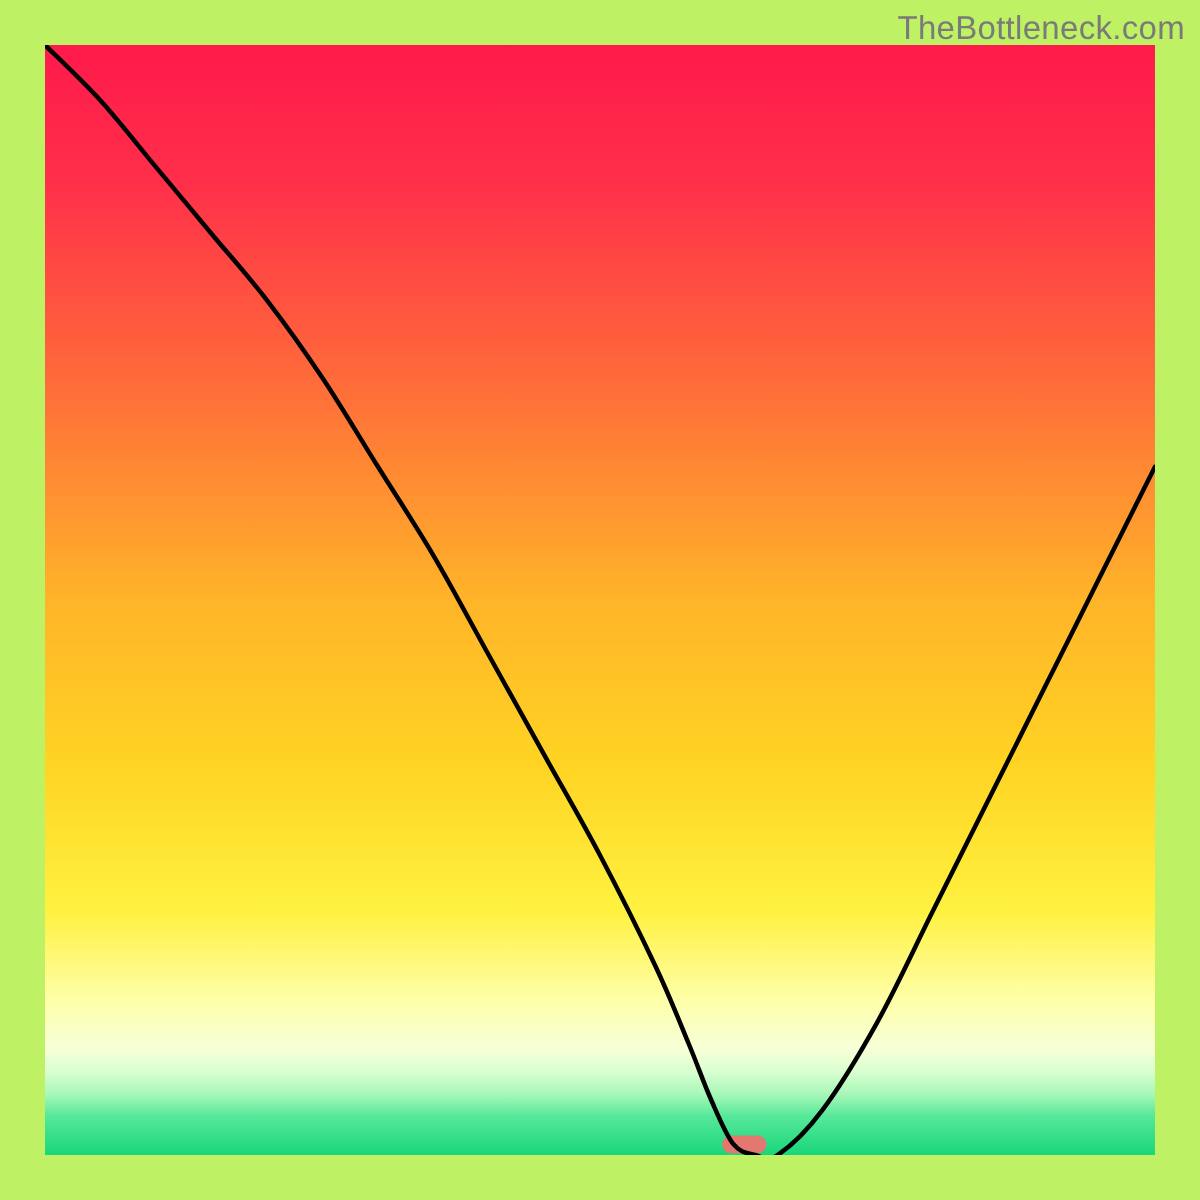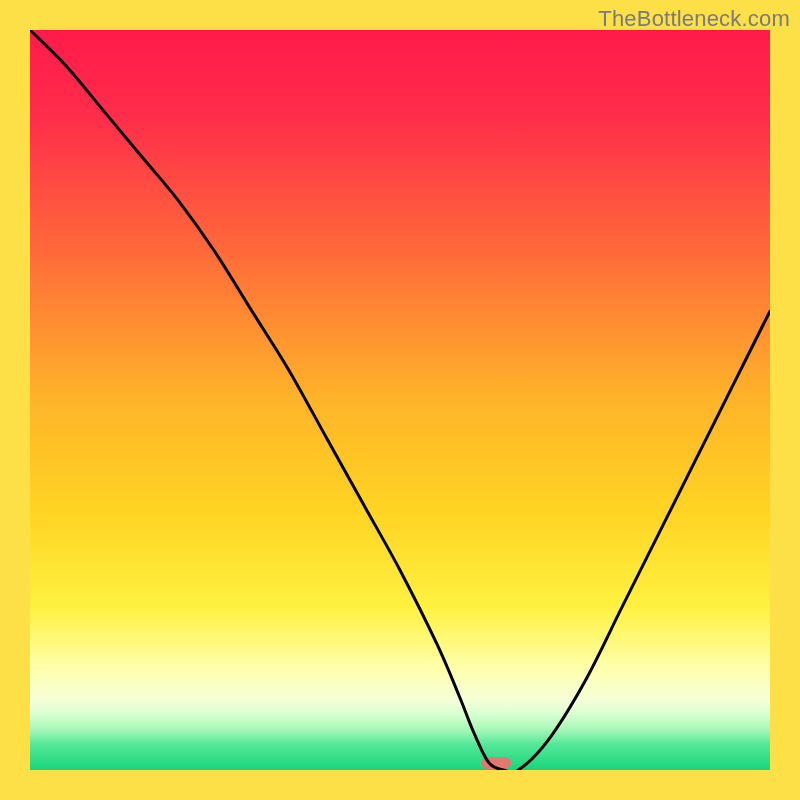--- a/index.html
+++ b/index.html
@@ -10,21 +10,21 @@
     background: #000;
     overflow: hidden;
     font-family: Arial, Helvetica, sans-serif;
   }
   .frame {
     position: absolute;
     left: 0;
     top: 0;
     width: 800px;
     height: 800px;
-    background: #fde047;
+    background: #bef264;
   }
   .plot-area {
     position: absolute;
     left: 30px;
     top: 30px;
     width: 740px;
     height: 740px;
   }
   .watermark {
     position: absolute;

